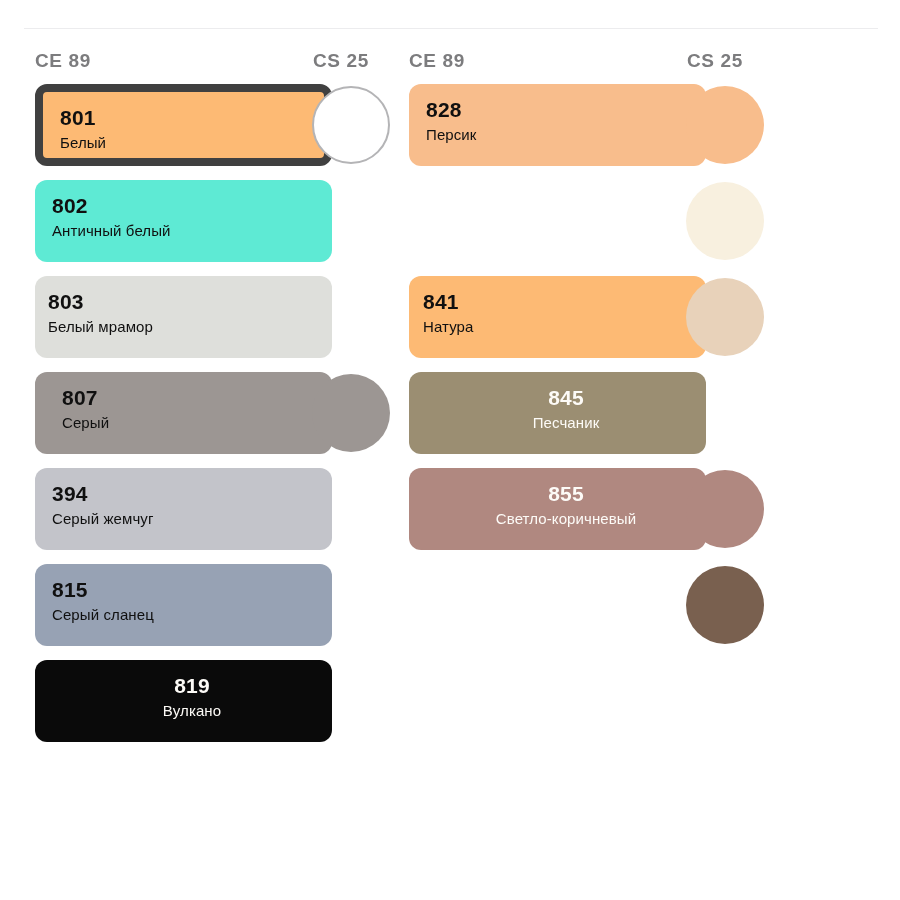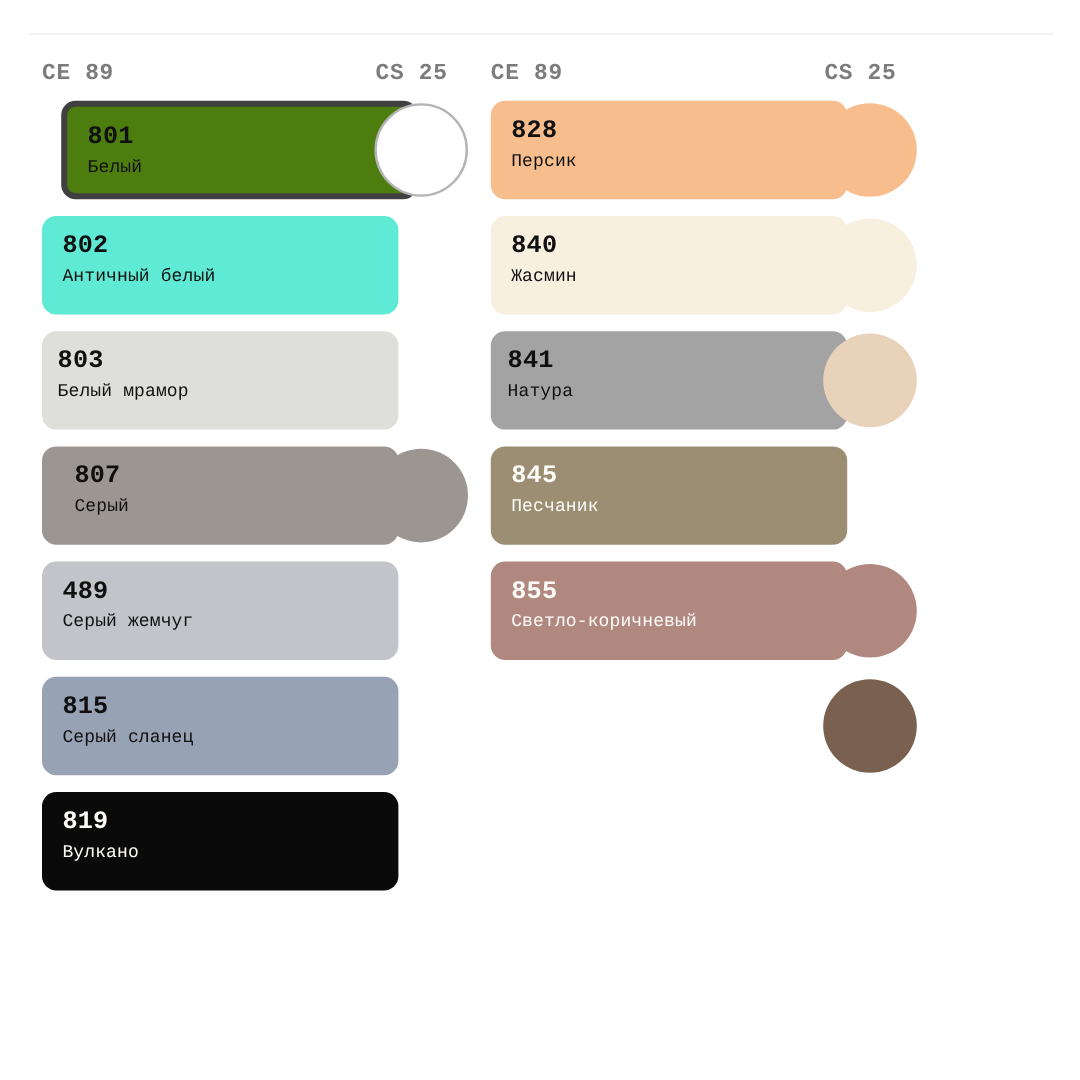--- a/index.html
+++ b/index.html
@@ -27,21 +27,20 @@
     height: 1px;
     background: #ececee;
   }
   .columns {
     position: absolute;
     left: 0;
     top: 44px;
     width: 748px;
     display: flex;
     flex-direction: row;
-    font-family: Liberation Mono, monospace;
   }
   .column {
     position: relative;
     width: 450px;
   }
   .col-header {
     position: relative;
     height: 40px;
   }
   .col-header .hdr {
@@ -66,38 +65,37 @@
     position: absolute;
     left: 35px;
     top: 0;
     width: 297px;
     height: 82px;
     border-radius: 12px;
     box-sizing: border-box;
     padding: 13px 0 0 17px;
   }
   .swatch.outlined {
-    border: 5px solid #404040;
-    background: #4d7c0f;
-    margin-left: 16px;
+    border: 8px solid #404040;
+    background: #fdba74;
   }
   .code {
     font-size: 21px;
     font-weight: bold;
     line-height: 25px;
     letter-spacing: 0.2px;
   }
   .name {
     font-size: 15px;
     font-weight: normal;
     line-height: 26px;
     letter-spacing: 0.1px;
   }
   .txt-dark { color: #101010; }
-  .txt-light { color: #fdfbf7; }
+  .txt-light { color: #fdfbf7; text-align: center; }
 
   .dot {
     position: absolute;
     left: 312px;
     top: 2px;
     width: 78px;
     height: 78px;
     border-radius: 50%;
   }
   .dot.outlined {
@@ -149,21 +147,21 @@
         <div class="row">
           <div class="swatch" style="background: rgb(156, 150, 147); padding-left: 27px;">
             <div class="code txt-dark">807</div>
             <div class="name txt-dark">Серый</div>
           </div>
           <div class="dot" style="background: rgb(156, 150, 147);"></div>
         </div>
 
         <div class="row">
           <div class="swatch" style="background: rgb(195, 196, 202);">
-            <div class="code txt-dark">489</div>
+            <div class="code txt-dark">394</div>
             <div class="name txt-dark">Серый жемчуг</div>
           </div>
 
         </div>
 
 
         <div class="row">
           <div class="swatch" style="background: rgb(151, 162, 180);">
             <div class="code txt-dark">815</div>
             <div class="name txt-dark">Серый сланец</div>
@@ -191,29 +189,25 @@
 
         <div class="row">
           <div class="swatch" style="background: rgb(248, 189, 140);">
             <div class="code txt-dark">828</div>
             <div class="name txt-dark">Персик</div>
           </div>
           <div class="dot" style="background: rgb(248, 189, 140);"></div>
         </div>
 
         <div class="row">
-          <div class="swatch" style="background: rgb(248, 240, 223);">
-            <div class="code txt-dark">840</div>
-            <div class="name txt-dark">Жасмин</div>
-          </div>
           <div class="dot" style="background: rgb(248, 240, 223);"></div>
         </div>
 
         <div class="row">
-          <div class="swatch" style="background: #a3a3a3; padding-left: 14px;">
+          <div class="swatch" style="background: #fdba74; padding-left: 14px;">
             <div class="code txt-dark">841</div>
             <div class="name txt-dark">Натура</div>
           </div>
           <div class="dot" style="background: rgb(232, 210, 186);"></div>
         </div>
 
         <div class="row">
           <div class="swatch" style="background: rgb(155, 142, 114);">
             <div class="code txt-light">845</div>
             <div class="name txt-light">Песчаник</div>

